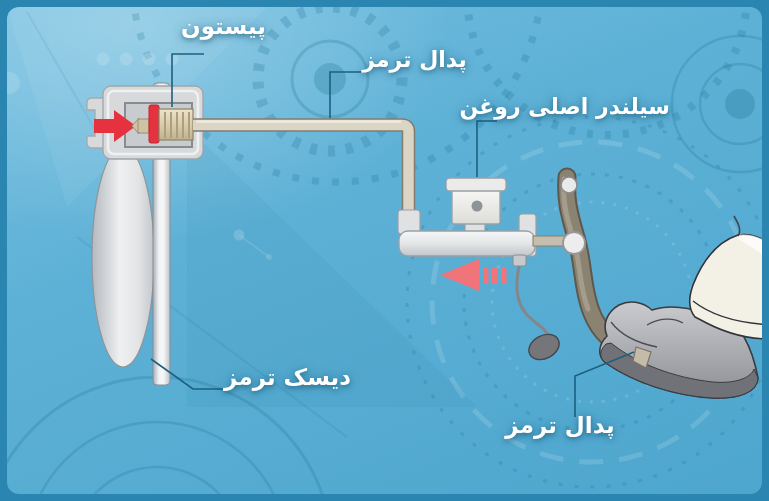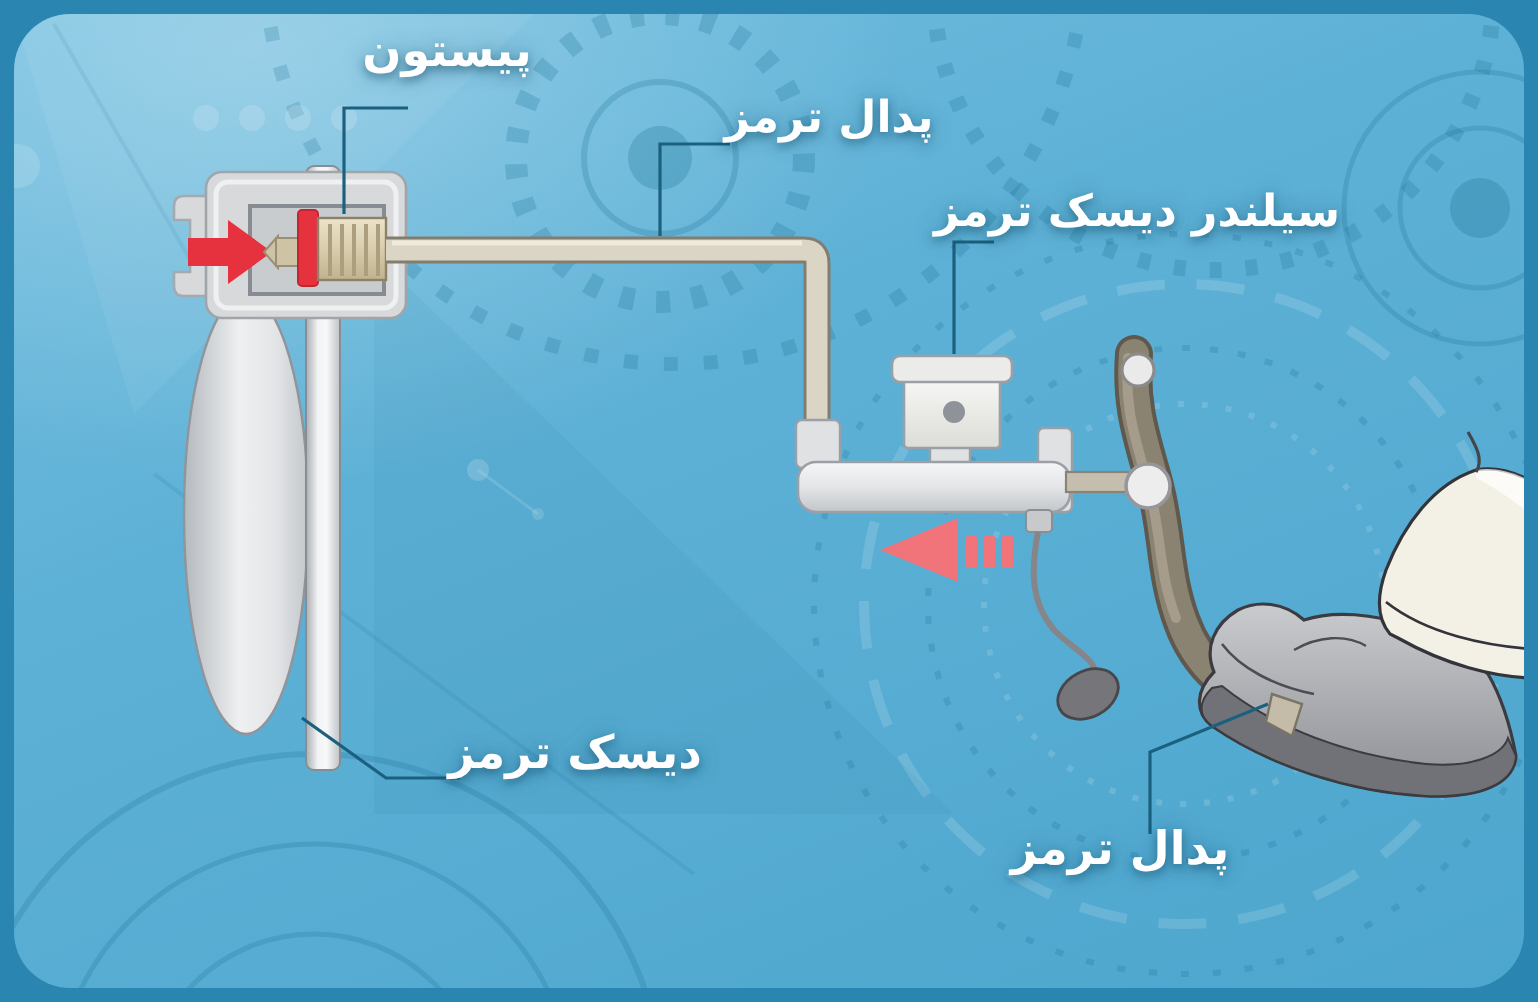--- a/index.html
+++ b/index.html
@@ -3,21 +3,21 @@
 <meta charset="utf-8">
 <style>
   html,body{margin:0;padding:0;}
   body{
     width:769px;height:501px;overflow:hidden;
     background:var(--bg-border,#2a86b0);
     font-family:"DejaVu Sans","Liberation Sans",sans-serif;
     position:relative;
   }
   .panel{
-    position:absolute;inset:7px;border-radius:28px;overflow:hidden;
+    position:absolute;inset:7px;border-radius:12px;overflow:hidden;
     background:
       radial-gradient(ellipse 480px 320px at 16% 4%, rgba(255,255,255,0.25), rgba(255,255,255,0) 68%),
       linear-gradient(158deg, var(--panel-top,#74bfe0) 0%, #5eb1d6 38%, var(--panel-bottom,#4da6ce) 100%);
   }
   svg{position:absolute;left:0;top:0;}
   .label{
     position:absolute;direction:rtl;text-align:center;
     color:var(--label-text,#fff);font-weight:bold;line-height:1.15;
     text-shadow:0 2px 5px rgba(16,72,100,.55), 0 0 12px rgba(16,72,100,.3);
     white-space:nowrap;
@@ -198,17 +198,17 @@
     <path class="leader" d="M197,47 H165 V100"></path>
     <path class="leader" d="M358,65 H323 V111"></path>
     <path class="leader" d="M490,114 H470 V170"></path>
     <path class="leader" d="M144,352 L186,382 H223"></path>
     <path class="leader" d="M627,345 L568,369 V410"></path>
   </g>
 </svg>
 
 <div class="label" style="left:169px;top:6px;width:95px;font-size:23px;">پیستون</div>
 <div class="label" style="left:355px;top:40px;width:105px;font-size:22px;">پدال ترمز</div>
-<div class="label" style="left:483px;top:87px;width:180px;font-size:22px;">سیلندر دیسک ترمز</div>
+<div class="label" style="left:483px;top:87px;width:180px;font-size:22px;">سیلندر اصلی روغن</div>
 <div class="label" style="left:493px;top:405px;width:120px;font-size:23px;">پدال ترمز</div>
 <div class="label" style="left:219px;top:357px;width:125px;font-size:23px;">دیسک ترمز</div>
 
 </div>
 
 </body></html>

